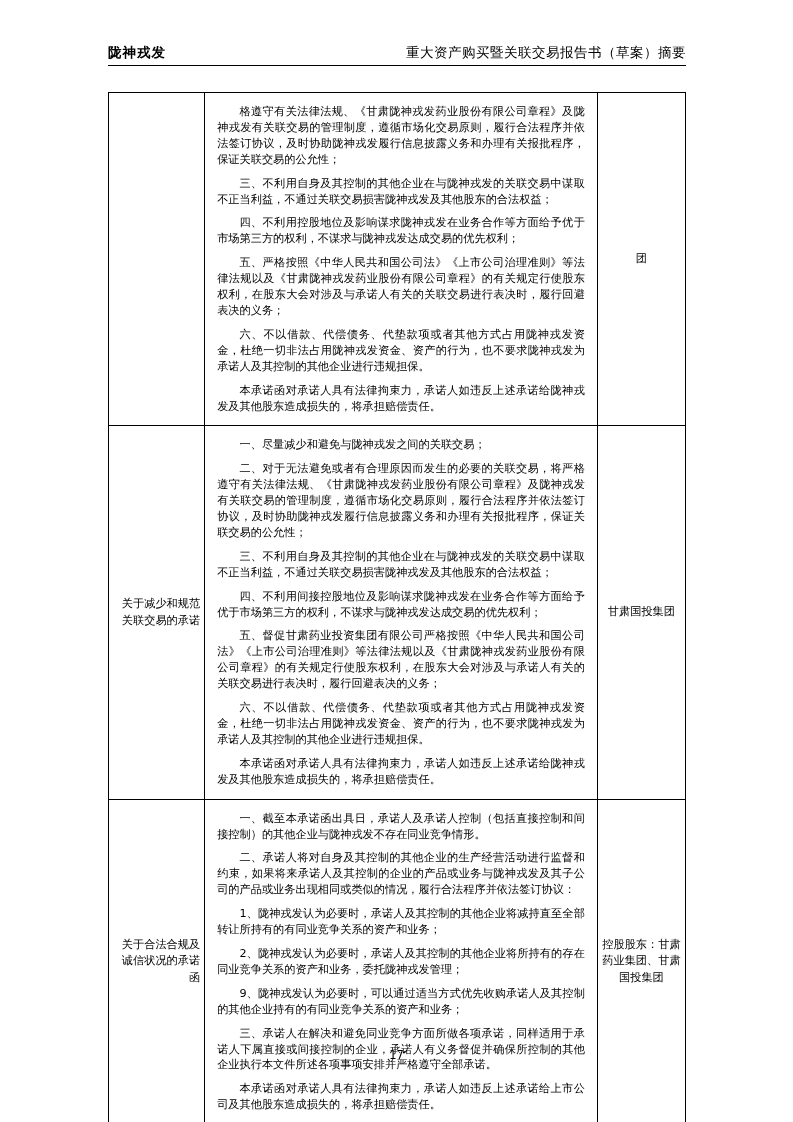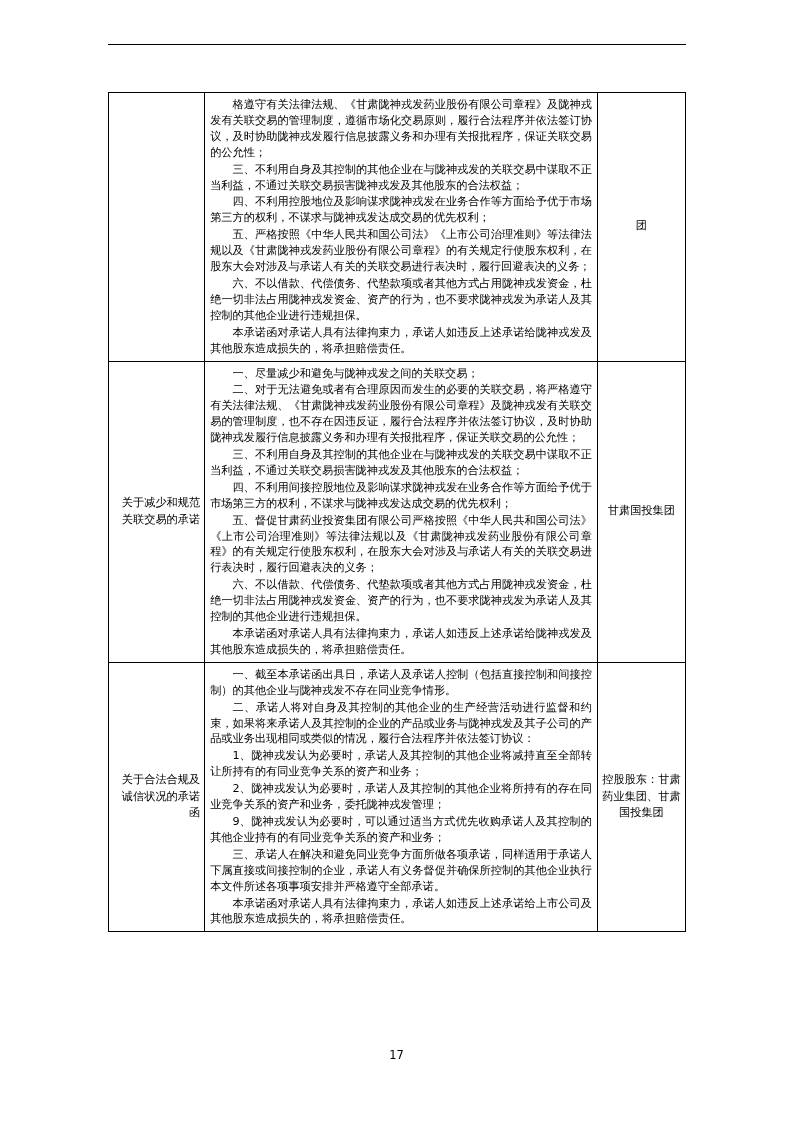--- a/index.html
+++ b/index.html
@@ -78,41 +78,45 @@
   .cell-party {
     text-align: center;
     line-height: 1.5;
   }
   .cell-body {
     vertical-align: top;
     text-align: justify;
     text-justify: inter-ideograph;
   }
   .cell-body p {
-    margin: 1px;
+    margin: 8px;
     text-indent: 2em;
     text-align: justify;
   }
   .cont-top { border-top: none; }
   
   .footer {
     position: absolute;
     left: 0;
     top: 1048px;
     width: 793px;
     text-align: center;
     font-size: 11.5px;
   }
 </style>
 </head>
 <body>
 
 <div class="page">
 
   <div class="header">
+    <div class="header-row">
+      <div class="header-left">陇神戎发</div>
+      <div class="header-right">重大资产购买暨关联交易报告书（草案）摘要</div>
+    </div>
     <div class="header-rule"></div>
   </div>
 
   <table class="doc-table">
     <colgroup>
       <col class="col-label">
       <col class="col-body">
       <col class="col-party">
     </colgroup>
     <tbody>
@@ -126,21 +130,21 @@
           <p>六、不以借款、代偿债务、代垫款项或者其他方式占用陇神戎发资金，杜绝一切非法占用陇神戎发资金、资产的行为，也不要求陇神戎发为承诺人及其控制的其他企业进行违规担保。</p>
           <p>本承诺函对承诺人具有法律拘束力，承诺人如违反上述承诺给陇神戎发及其他股东造成损失的，将承担赔偿责任。</p>
         </td>
         <td class="cell-party cont-top">团</td>
       </tr>
 
       <tr>
         <td class="cell-label">关于减少和规范关联交易的承诺</td>
         <td class="cell-body">
           <p>一、尽量减少和避免与陇神戎发之间的关联交易；</p>
-          <p>二、对于无法避免或者有合理原因而发生的必要的关联交易，将严格遵守有关法律法规、《甘肃陇神戎发药业股份有限公司章程》及陇神戎发有关联交易的管理制度，也不存在因违反证，履行合法程序并依法签订协议，及时协助陇神戎发履行信息披露义务和办理有关报批程序，保证关联交易的公允性；</p>
+          <p>二、对于无法避免或者有合理原因而发生的必要的关联交易，将严格遵守有关法律法规、《甘肃陇神戎发药业股份有限公司章程》及陇神戎发有关联交易的管理制度，遵循市场化交易原则，履行合法程序并依法签订协议，及时协助陇神戎发履行信息披露义务和办理有关报批程序，保证关联交易的公允性；</p>
           <p>三、不利用自身及其控制的其他企业在与陇神戎发的关联交易中谋取不正当利益，不通过关联交易损害陇神戎发及其他股东的合法权益；</p>
           <p>四、不利用间接控股地位及影响谋求陇神戎发在业务合作等方面给予优于市场第三方的权利，不谋求与陇神戎发达成交易的优先权利；</p>
           <p>五、督促甘肃药业投资集团有限公司严格按照《中华人民共和国公司法》《上市公司治理准则》等法律法规以及《甘肃陇神戎发药业股份有限公司章程》的有关规定行使股东权利，在股东大会对涉及与承诺人有关的关联交易进行表决时，履行回避表决的义务；</p>
           <p>六、不以借款、代偿债务、代垫款项或者其他方式占用陇神戎发资金，杜绝一切非法占用陇神戎发资金、资产的行为，也不要求陇神戎发为承诺人及其控制的其他企业进行违规担保。</p>
           <p>本承诺函对承诺人具有法律拘束力，承诺人如违反上述承诺给陇神戎发及其他股东造成损失的，将承担赔偿责任。</p>
         </td>
         <td class="cell-party">甘肃国投集团</td>
       </tr>
 
       <tr>

